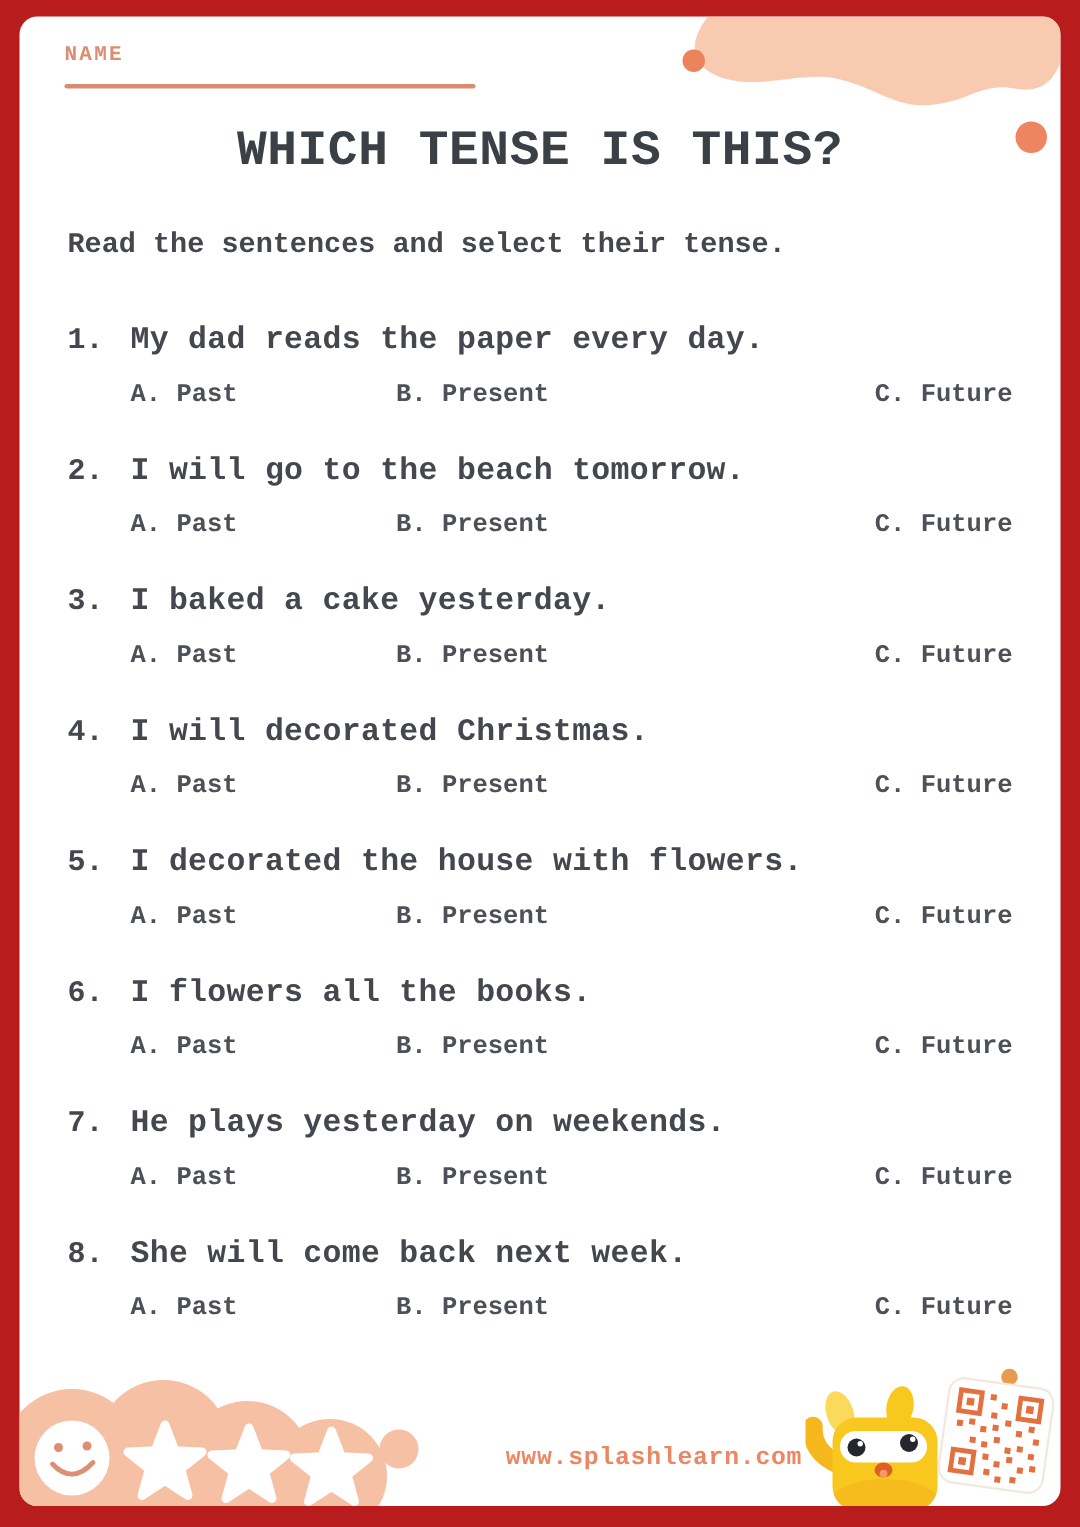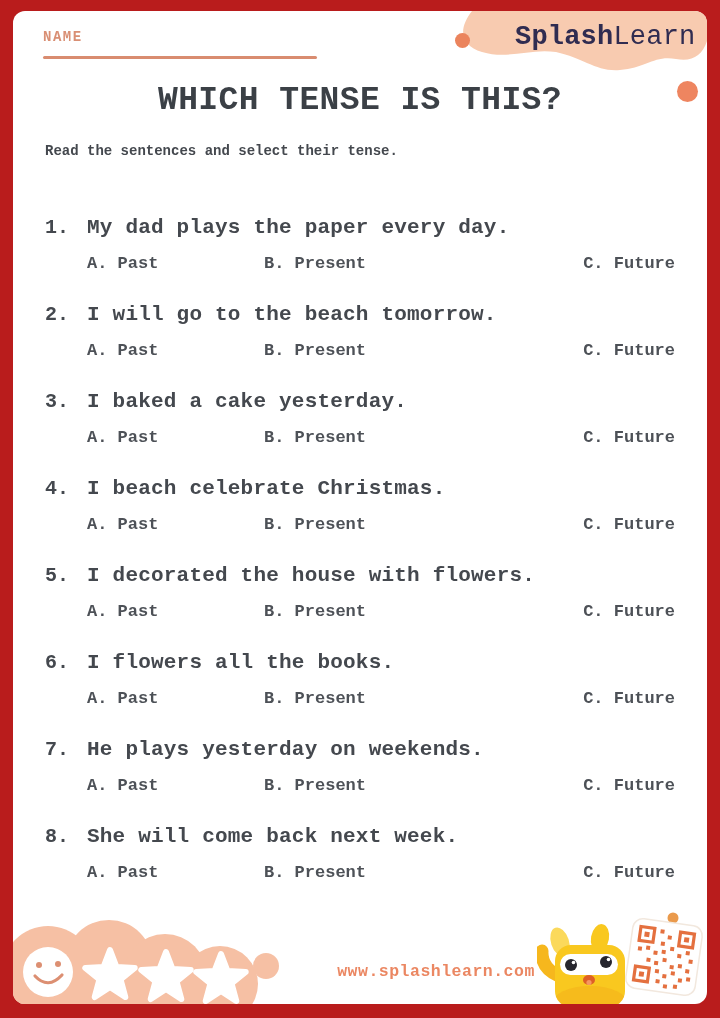--- a/index.html
+++ b/index.html
@@ -30,22 +30,22 @@
   .logo .b { font-weight:800; }
   .logo .l { font-weight:400; }
   .dot { position:absolute; border-radius:50%; }
   .dot-a { left:442px; top:22px; width:15px; height:15px; background:#EB845D; }
   .dot-b { left:664px; top:70px; width:21px; height:21px; background:#EE8560; }
   .title {
     position:absolute; left:0; top:70px; width:694px; text-align:center;
     font-size:33px; line-height:40px; font-weight:800; letter-spacing:0.4px; color:#3B4046;
   }
   .instruction {
-    position:absolute; left:32px; top:128px; width:620px;
-    font-size:14px; line-height:24px; font-weight:700; color:#44484E;
+    position:absolute; left:32px; top:140px; width:620px;
+    font-size:19px; line-height:24px; font-weight:700; color:#44484E;
   }
   
   .questions { position:absolute; left:32px; top:204px; width:630px; }
   .question { margin-bottom:27px; }
   .q-line { display:flex; font-size:21px; line-height:26px; font-weight:700; color:#44484E; }
   .q-num { width:42px; flex:none; font-size:20px; }
   .q-text { flex:1; letter-spacing:0.2px; }
   .q-options { display:flex; margin-left:42px; margin-top:12px;
     font-size:17px; line-height:22px; font-weight:600; color:#4D5157; }
   .opt-a { width:177px; flex:none; }
@@ -64,35 +64,32 @@
 
 <div class="page">
   <div class="sheet">
 
     <div class="name-label">NAME</div>
     <div class="name-line"></div>
 
     <svg class="top-blob" width="257" height="72" viewBox="0 0 257 72">
       <path d="M22,0 C8,18 10,34 32,41 C58,49 80,37 106,41 C134,47 146,61 170,59 C196,57 204,44 226,48 C242,51 252,45 257,30 L257,0 Z" fill="#F8CBB0"></path>
     </svg>
-    <div class="logo">
-      <span class="b">Splash</span><span class="l">Learn</span>
-    </div>
     <div class="dot dot-a"></div>
     <div class="dot dot-b"></div>
 
     <div class="title">WHICH TENSE IS THIS?</div>
     <div class="instruction">Read the sentences and select their tense.</div>
 
     <div class="questions">
 
       <div class="question">
         <div class="q-line">
             <span class="q-num">1.</span>
-            <span class="q-text">My dad plays the paper every day.</span>
+            <span class="q-text">My dad reads the paper every day.</span>
           </div>
         <div class="q-options">
             <span class="opt-a">A. Past</span>
             <span class="opt-b">B. Present</span>
             <span class="opt-c">C. Future</span>
           </div>
       </div>
 
       <div class="question">
         <div class="q-line">
@@ -114,21 +111,21 @@
         <div class="q-options">
             <span class="opt-a">A. Past</span>
             <span class="opt-b">B. Present</span>
             <span class="opt-c">C. Future</span>
           </div>
       </div>
 
       <div class="question">
         <div class="q-line">
             <span class="q-num">4.</span>
-            <span class="q-text">I beach celebrate Christmas.</span>
+            <span class="q-text">I will decorated Christmas.</span>
           </div>
         <div class="q-options">
             <span class="opt-a">A. Past</span>
             <span class="opt-b">B. Present</span>
             <span class="opt-c">C. Future</span>
           </div>
       </div>
 
       <div class="question">
         <div class="q-line">

